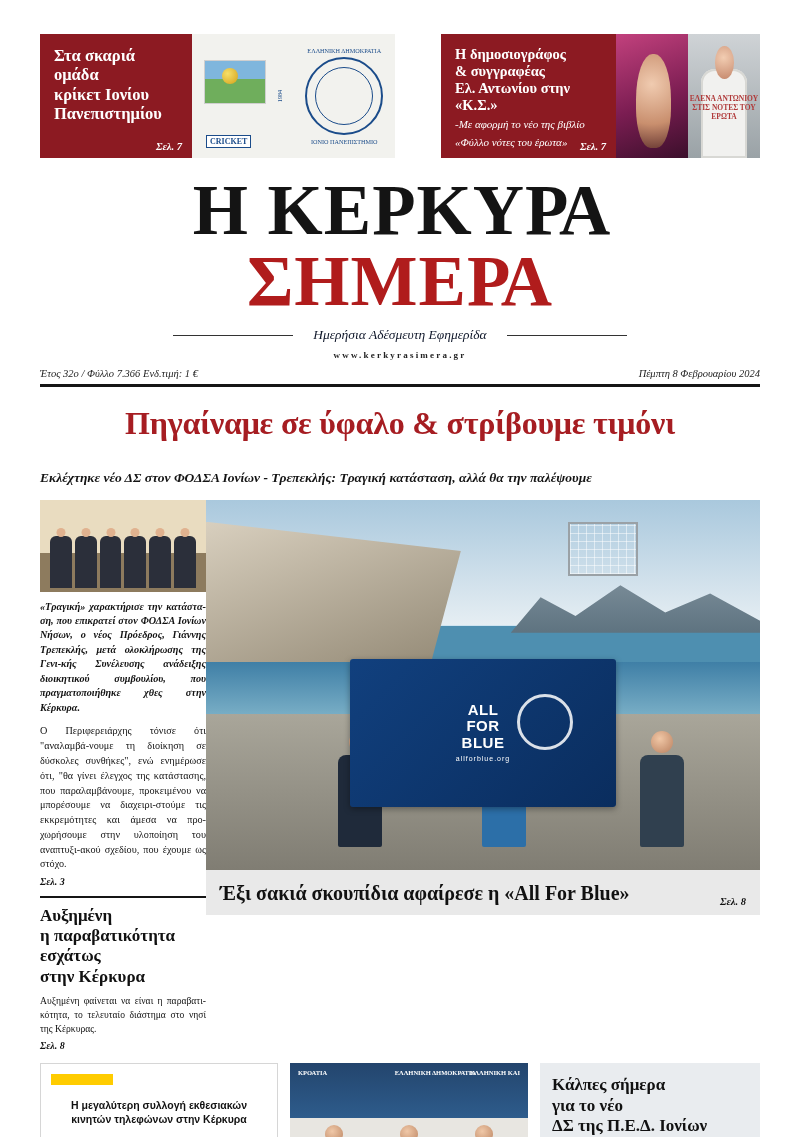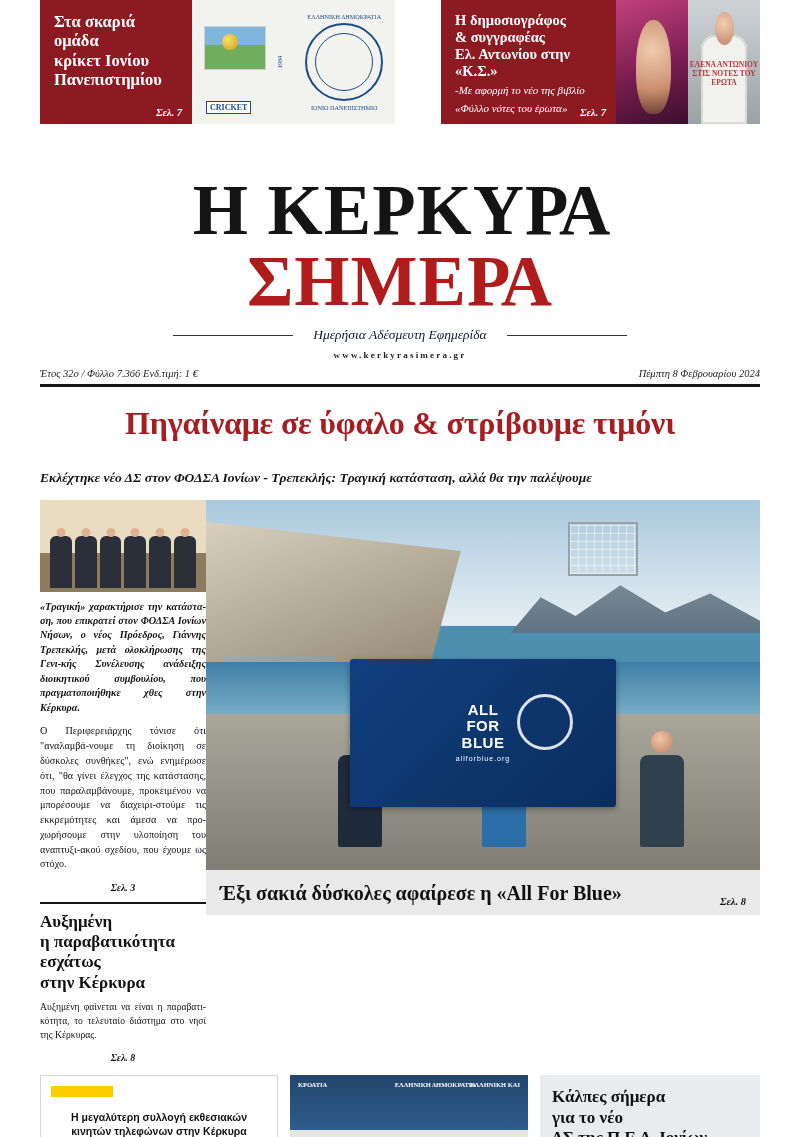--- a/index.html
+++ b/index.html
@@ -9,21 +9,21 @@
   }
   body {
     width: 800px; height: 1137px;
     font-family: "Liberation Serif", serif;
     color: #111;
     overflow: hidden;
   }
   .page { position: relative; width: 800px; height: 1137px; padding: 0 40px; }
 
   
-  .teaser-strip { display: flex; gap: 10px; height: 158px; }
+  .teaser-strip { display: flex; gap: 10px; padding-top: 34px; height: 158px; }
   .teaser { display: flex; flex: 1; height: 124px; }
   .teaser-text {
     background: #8c1a22; color: #fff; padding: 12px 12px 6px 14px;
     width: 152px; position: relative;
     font-family: "Liberation Serif", serif;
   }
   .teaser-text .t-line { font-size: 16.5px; font-weight: bold; line-height: 1.18; }
   .teaser-text .t-page {
     position: absolute; right: 10px; bottom: 6px;
     font-size: 10.5px; font-style: italic; font-weight: bold;
@@ -117,21 +117,21 @@
   .lp-people { position: absolute; left: 6%; bottom: 4px; width: 88%; height: 56%; display: flex; gap: 3px; }
   .lp-people i { flex: 1; background: #2b2f3a; border-radius: 6px 6px 0 0; position: relative; }
   .lp-people i::after { content: ""; position: absolute; left: 50%; top: -8px; transform: translateX(-50%);
     width: 9px; height: 9px; border-radius: 50%; background: #e0b28f; }
 
   .lead-italic {
     font-size: 10.2px; font-style: italic; font-weight: bold; line-height: 1.42;
     margin-top: 8px; text-align: justify;
   }
   .lead-body { font-size: 10.2px; line-height: 1.45; margin-top: 9px; text-align: justify; }
-  .page-ref { text-align: center; font-size: 10px; font-style: italic; font-weight: bold; margin-top: 10px; }
+  .page-ref { text-align: left; font-size: 10px; font-style: italic; font-weight: bold; margin-top: 4px; }
 
   .rule-thin { height: 1.5px; background: #151515; margin: 9px 0 8px; }
 
   .sec-title { font-size: 17px; font-weight: bold; line-height: 1.2; }
   .sec-body { font-size: 9.6px; line-height: 1.45; margin-top: 7px; text-align: justify; }
 
   
   .main-photo-box { background: #e9e9e9; padding: 0; }
   .main-photo { position: relative; width: 100%; height: 370px; overflow: hidden;
     background: linear-gradient(180deg,#cfe4f0 0 34%, #4e8fb0 34% 52%, #9aa49b 52% 100%); }
@@ -340,21 +340,21 @@
             <div class="afb">
               <div>ALL</div>
               <div>FOR</div>
               <div>BLUE</div>
               <div class="afb-sub">allforblue.org</div>
             </div>
             <div class="mp-circle"></div>
           </div>
         </div>
         <div class="photo-caption">
-          <span>Έξι σακιά δύσκολες αφαίρεσε η «All For Blue»</span>
+          <span>Έξι σακιά σκουπίδια αφαίρεσε η «All For Blue»</span>
           <span class="cap-page">Σελ. 8</span>
         </div>
       </div>
     </div>
   </div>
 
   <div class="bottom-row">
 
     <div class="ad-box bx">
       <div class="ad-top">

